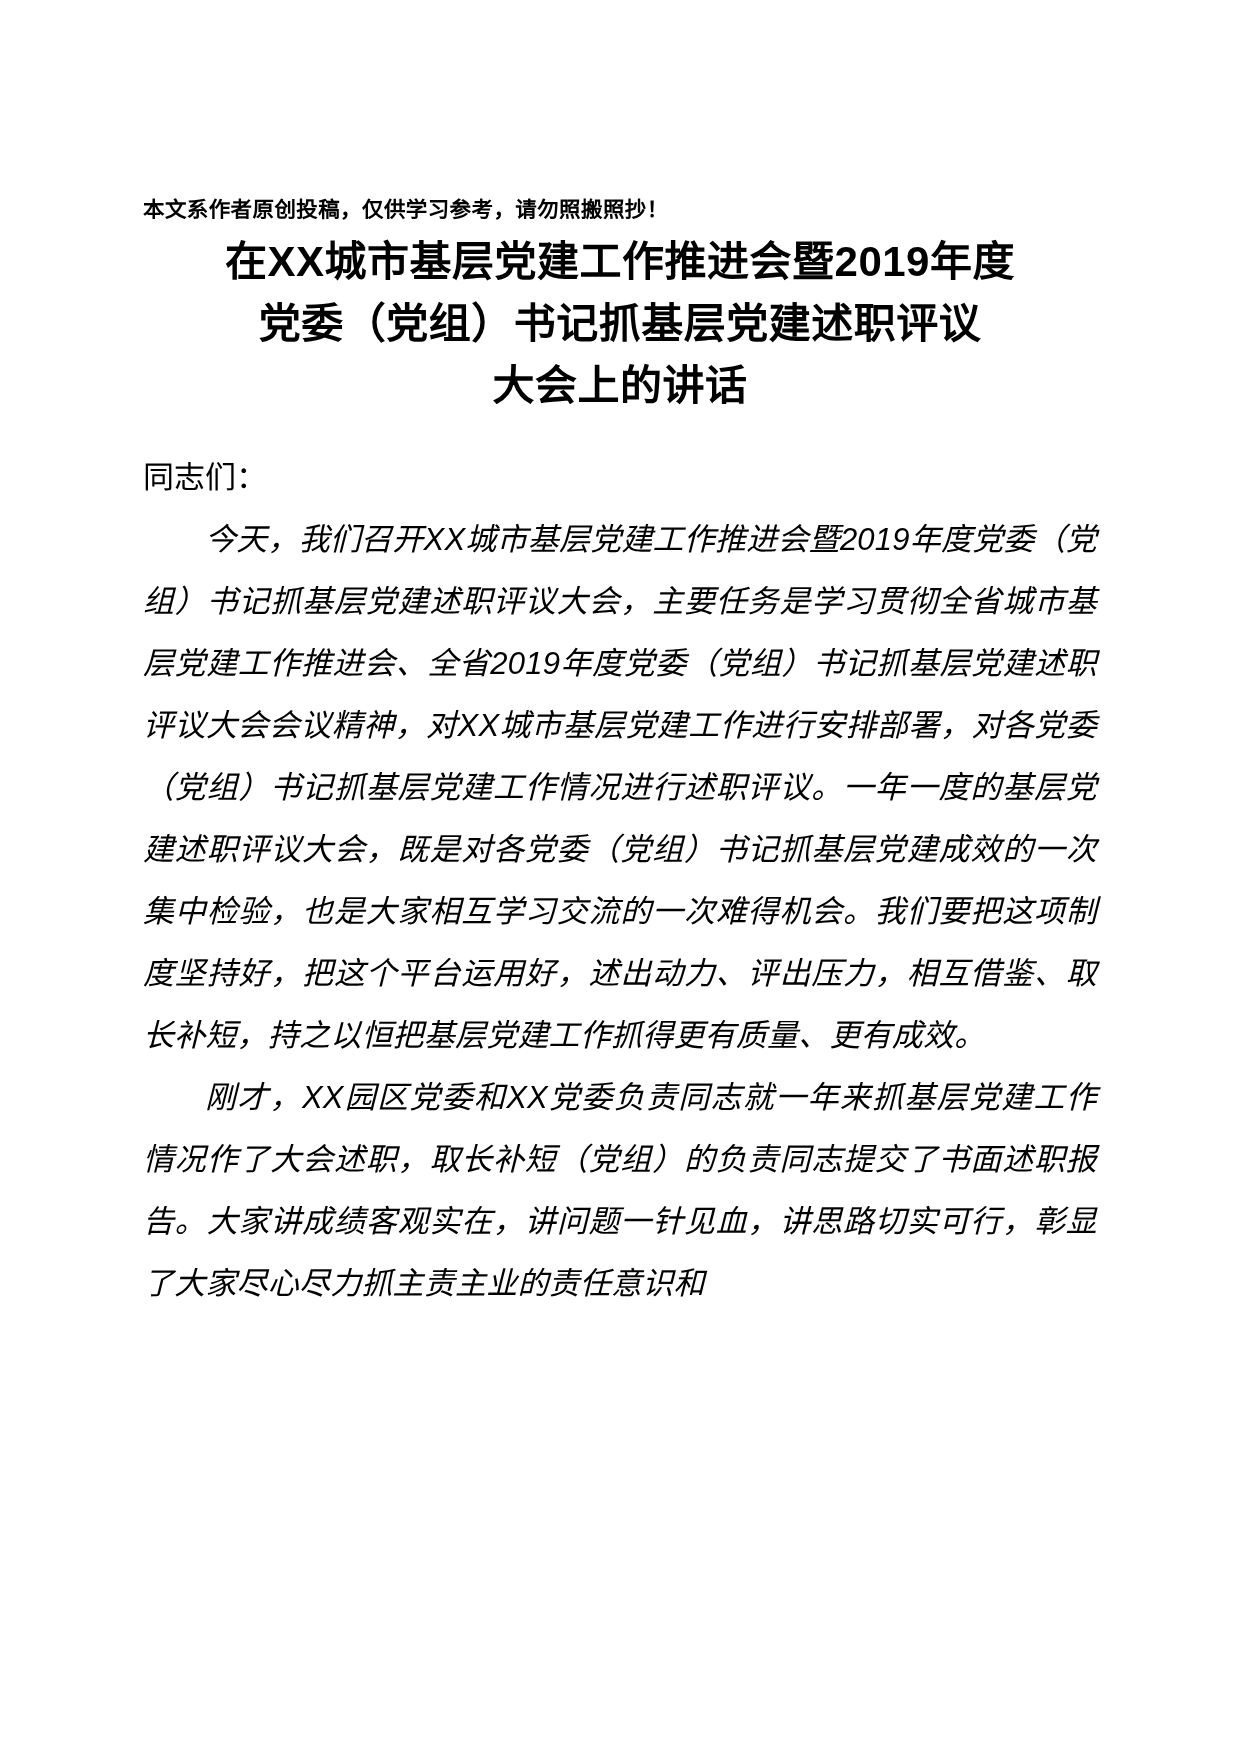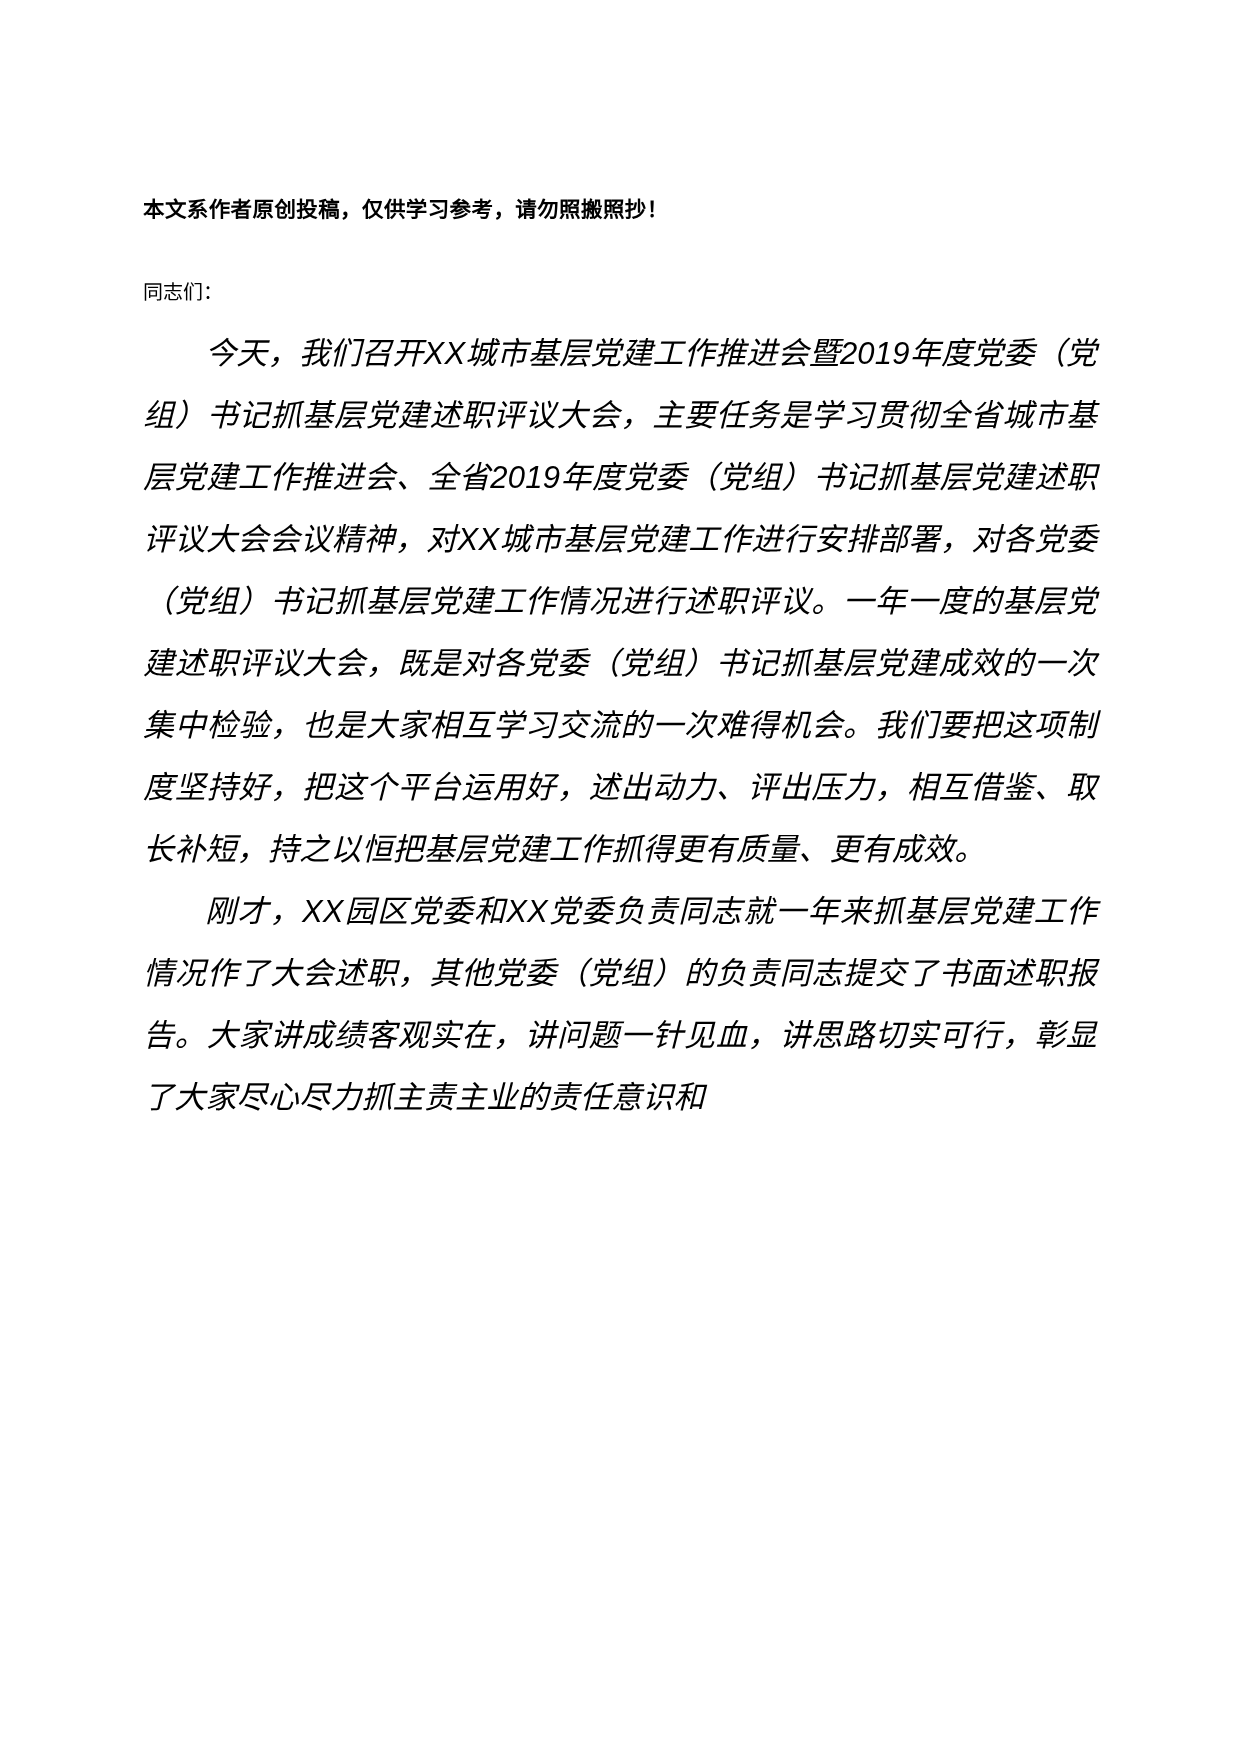--- a/index.html
+++ b/index.html
@@ -50,21 +50,21 @@
     letter-spacing: 0.5px;
   }
 
   .doc-title .tline {
     display: block;
     white-space: nowrap;
   }
 
   .salutation {
     font-family: "Liberation Sans", "DejaVu Sans", sans-serif;
-    font-size: 20px;
+    font-size: 31px;
     line-height: 62px;
     color: #000000;
     margin: 0;
     padding-top: 30px;
   }
 
   .para {
     font-family: "Liberation Sans", "DejaVu Sans", sans-serif;
     font-size: 31px;
     line-height: 62px;
@@ -78,21 +78,26 @@
   }
 </style>
 </head>
 <body>
 
 <div class="page">
   <div class="content">
 
     <p class="notice">本文系作者原创投稿，仅供学习参考，请勿照搬照抄！</p>
 
+    <h1 class="doc-title">
+      <span class="tline">在XX城市基层党建工作推进会暨2019年度</span>
+      <span class="tline">党委（党组）书记抓基层党建述职评议</span>
+      <span class="tline">大会上的讲话</span>
+    </h1>
 
     <p class="salutation">同志们：</p>
 
     <p class="para">今天，我们召开XX城市基层党建工作推进会暨2019年度党委（党组）书记抓基层党建述职评议大会，主要任务是学习贯彻全省城市基层党建工作推进会、全省2019年度党委（党组）书记抓基层党建述职评议大会会议精神，对XX城市基层党建工作进行安排部署，对各党委（党组）书记抓基层党建工作情况进行述职评议。一年一度的基层党建述职评议大会，既是对各党委（党组）书记抓基层党建成效的一次集中检验，也是大家相互学习交流的一次难得机会。我们要把这项制度坚持好，把这个平台运用好，述出动力、评出压力，相互借鉴、取长补短，持之以恒把基层党建工作抓得更有质量、更有成效。</p>
 
-    <p class="para">刚才，XX园区党委和XX党委负责同志就一年来抓基层党建工作情况作了大会述职，其他党委（党组）的负责同志提交了书面述职报告。大家讲成绩客观实在，讲问题一针见血，讲思路切实可行，彰显了大家尽心尽力抓主责主业的责任意识和</p>
+    <p class="para">刚才，XX园区党委和XX党委负责同志就一年来抓基层党建工作情况作了大会述职，取长补短（党组）的负责同志提交了书面述职报告。大家讲成绩客观实在，讲问题一针见血，讲思路切实可行，彰显了大家尽心尽力抓主责主业的责任意识和</p>
 
   </div>
 </div>
 
 </body></html>

